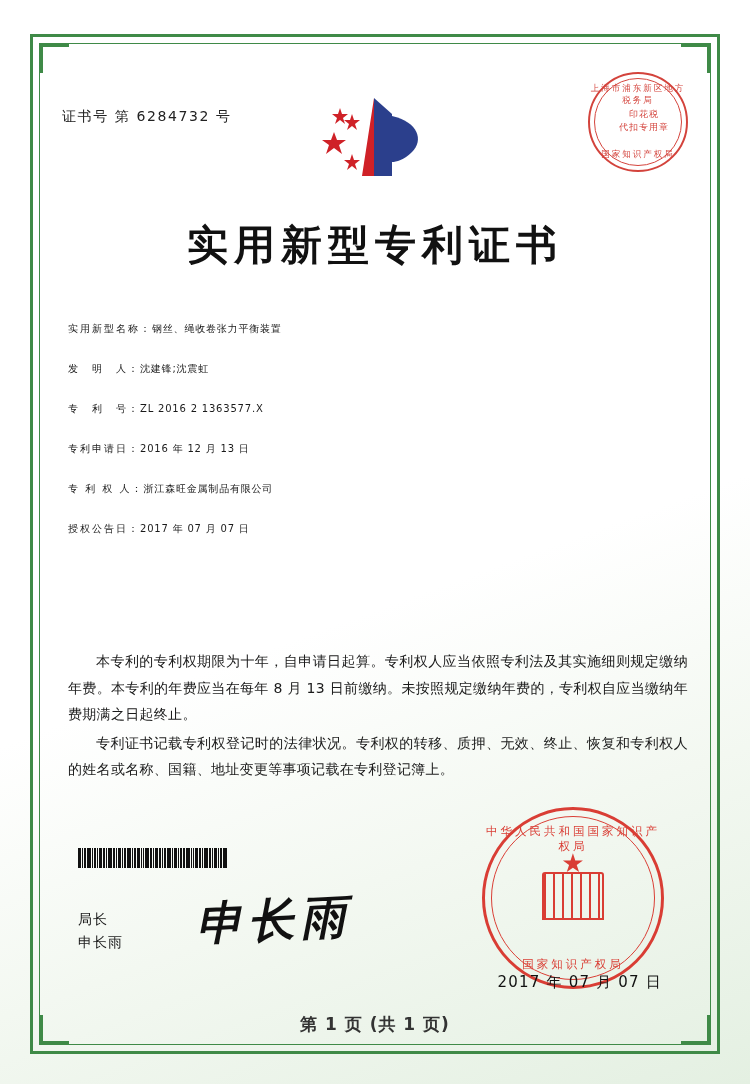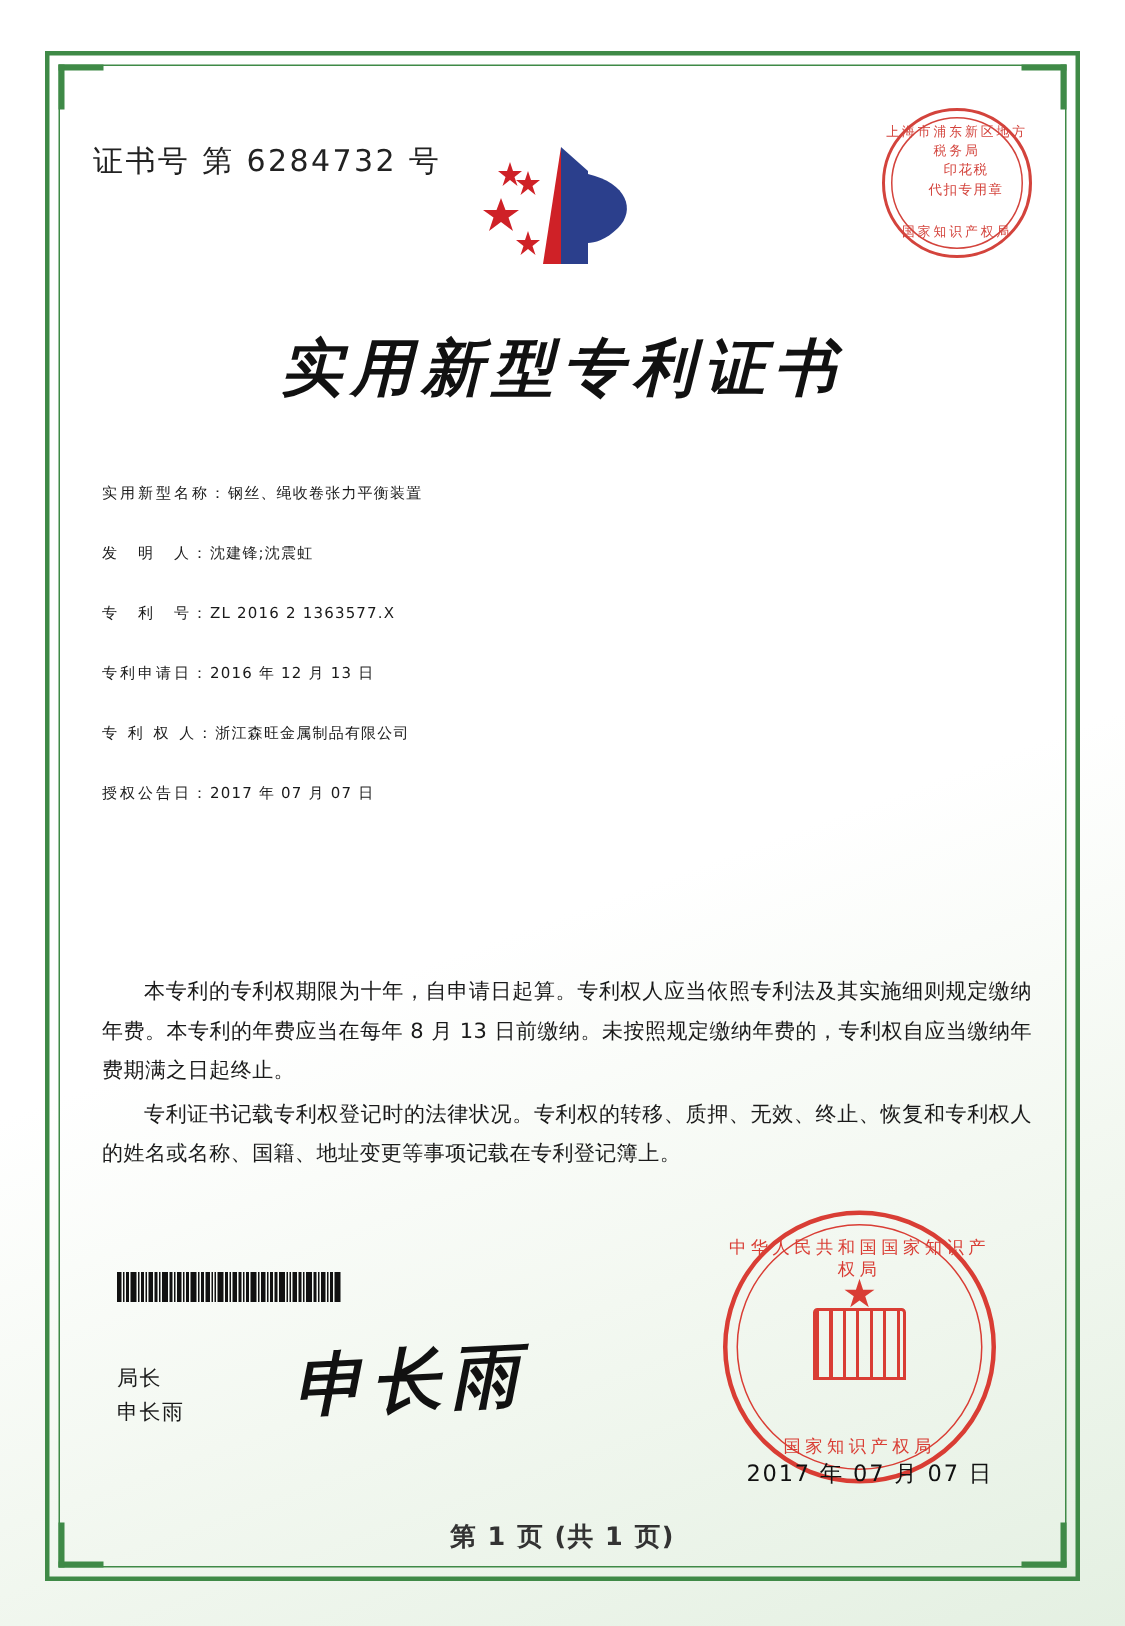--- a/index.html
+++ b/index.html
@@ -48,22 +48,22 @@
   }
   .corner.tl { left: 39px;  top: 43px;    border-left-width: 4px; border-top-width: 4px; }
   .corner.tr { right: 39px; top: 43px;    border-right-width: 4px; border-top-width: 4px; }
   .corner.bl { left: 39px;  bottom: 39px; border-left-width: 4px; border-bottom-width: 4px; }
   .corner.br { right: 39px; bottom: 39px; border-right-width: 4px; border-bottom-width: 4px; }
 
   
   .cert-no {
     position: absolute;
     left: 62px;
-    top: 94px;
-    font-size: 20px;
+    top: 108px;
+    font-size: 14px;
     letter-spacing: 1.6px;
     color: #222;
     font-family: "DejaVu Sans", "Liberation Sans", sans-serif;
   }
 
   
   .logo {
     position: absolute;
     left: 50%;
     transform: translateX(-50%);
@@ -116,21 +116,20 @@
   .title {
     position: absolute;
     left: 0; right: 0;
     top: 218px;
     text-align: center;
     font-family: "DejaVu Serif", "Liberation Serif", serif;
     font-weight: bold;
     font-size: 41px;
     letter-spacing: 6px;
     color: #111;
-    font-style: italic;
   }
 
   
   .fields {
     position: absolute;
     left: 68px;
     top: 322px;
     right: 68px;
   }
   .field {

